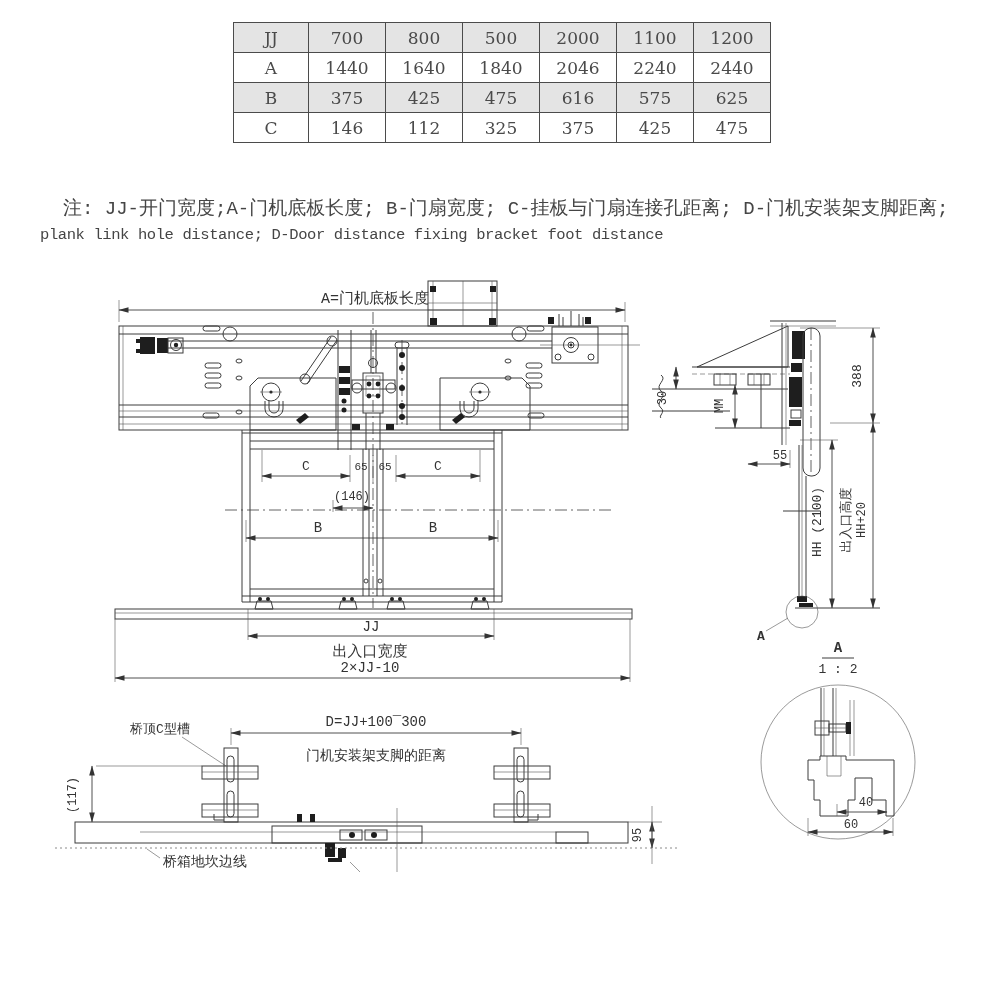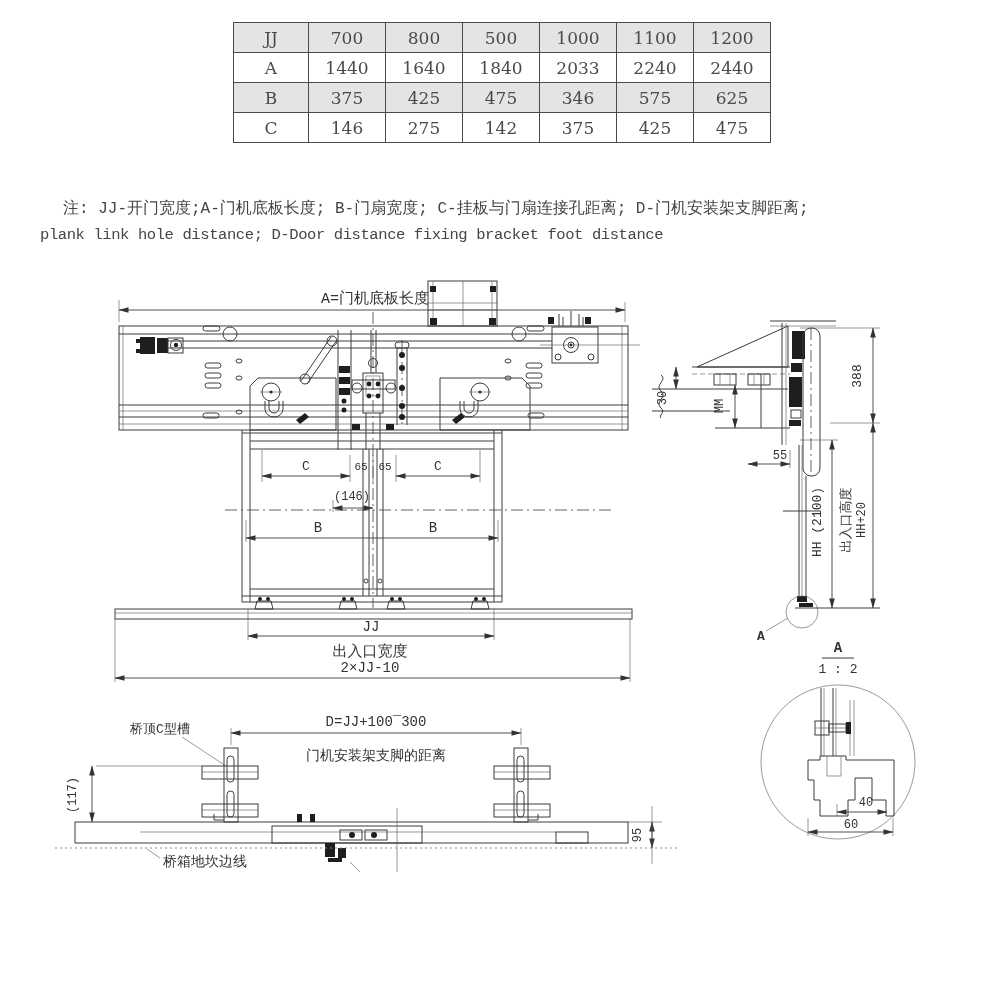--- a/index.html
+++ b/index.html
@@ -8,21 +8,21 @@
   
   .spec-table{position:absolute;left:233px;top:22px;border-collapse:collapse;
               font-family:"DejaVu Serif",serif;font-size:17px;color:#4a4a4a;}
   .spec-table td{border:1.6px solid #4b4b4b;text-align:center;padding:0;
                  height:29px;width:76px;}
   .spec-table tr td:first-child{width:74px;}
   .spec-table tr.shaded td{background:#e4e4e4;}
   
   .notes{position:absolute;left:40px;top:196px;width:920px;
          font-size:15.5px;letter-spacing:-0.4px;line-height:26px;color:#454545;}
-  .notes .cn{text-indent:23px;font-size:16px;letter-spacing:0;}
+  .notes .cn{text-indent:23px;font-size:19px;letter-spacing:0;}
   
   svg{position:absolute;left:0;top:0;}
   .ln{stroke:#3c3c3c;stroke-width:1;fill:none;}
   .thin{stroke:#555;stroke-width:0.6;fill:none;}
   .dim{stroke:#3c3c3c;stroke-width:0.9;fill:none;}
   .fillb{fill:#1e1e1e;stroke:none;}
   .dsh{stroke:#3c3c3c;stroke-width:0.8;fill:none;stroke-dasharray:12 4 2 4;}
   .dot{stroke:#8a8a8a;stroke-width:1;fill:none;stroke-dasharray:2 3;}
   text{fill:#333;font-family:"Liberation Mono","DejaVu Sans Mono",monospace;}
   .t11{font-size:11px;} .t12{font-size:12px;} .t13{font-size:13px;}
@@ -33,47 +33,47 @@
 
 <div class="sheet">
 
   <table class="spec-table">
     <tbody>
         <tr class="shaded">
       <td>JJ</td>
       <td>700</td>
       <td>800</td>
       <td>500</td>
-      <td>1000</td>
+      <td>2000</td>
       <td>1100</td>
       <td>1200</td>
     </tr>
     <tr>
       <td>A</td>
       <td>1440</td>
       <td>1640</td>
       <td>1840</td>
-      <td>2033</td>
+      <td>2046</td>
       <td>2240</td>
       <td>2440</td>
     </tr>
     <tr class="shaded">
       <td>B</td>
       <td>375</td>
       <td>425</td>
       <td>475</td>
-      <td>346</td>
+      <td>616</td>
       <td>575</td>
       <td>625</td>
     </tr>
     <tr>
       <td>C</td>
       <td>146</td>
-      <td>275</td>
-      <td>142</td>
+      <td>112</td>
+      <td>325</td>
       <td>375</td>
       <td>425</td>
       <td>475</td>
     </tr>
   </tbody>
     </table>
 
   <div class="notes">
     <div class="cn">注: JJ-开门宽度;A-门机底板长度; B-门扇宽度; C-挂板与门扇连接孔距离; D-门机安装架支脚距离;</div>
     <div>plank link hole distance; D-Door distance fixing bracket foot distance</div>

